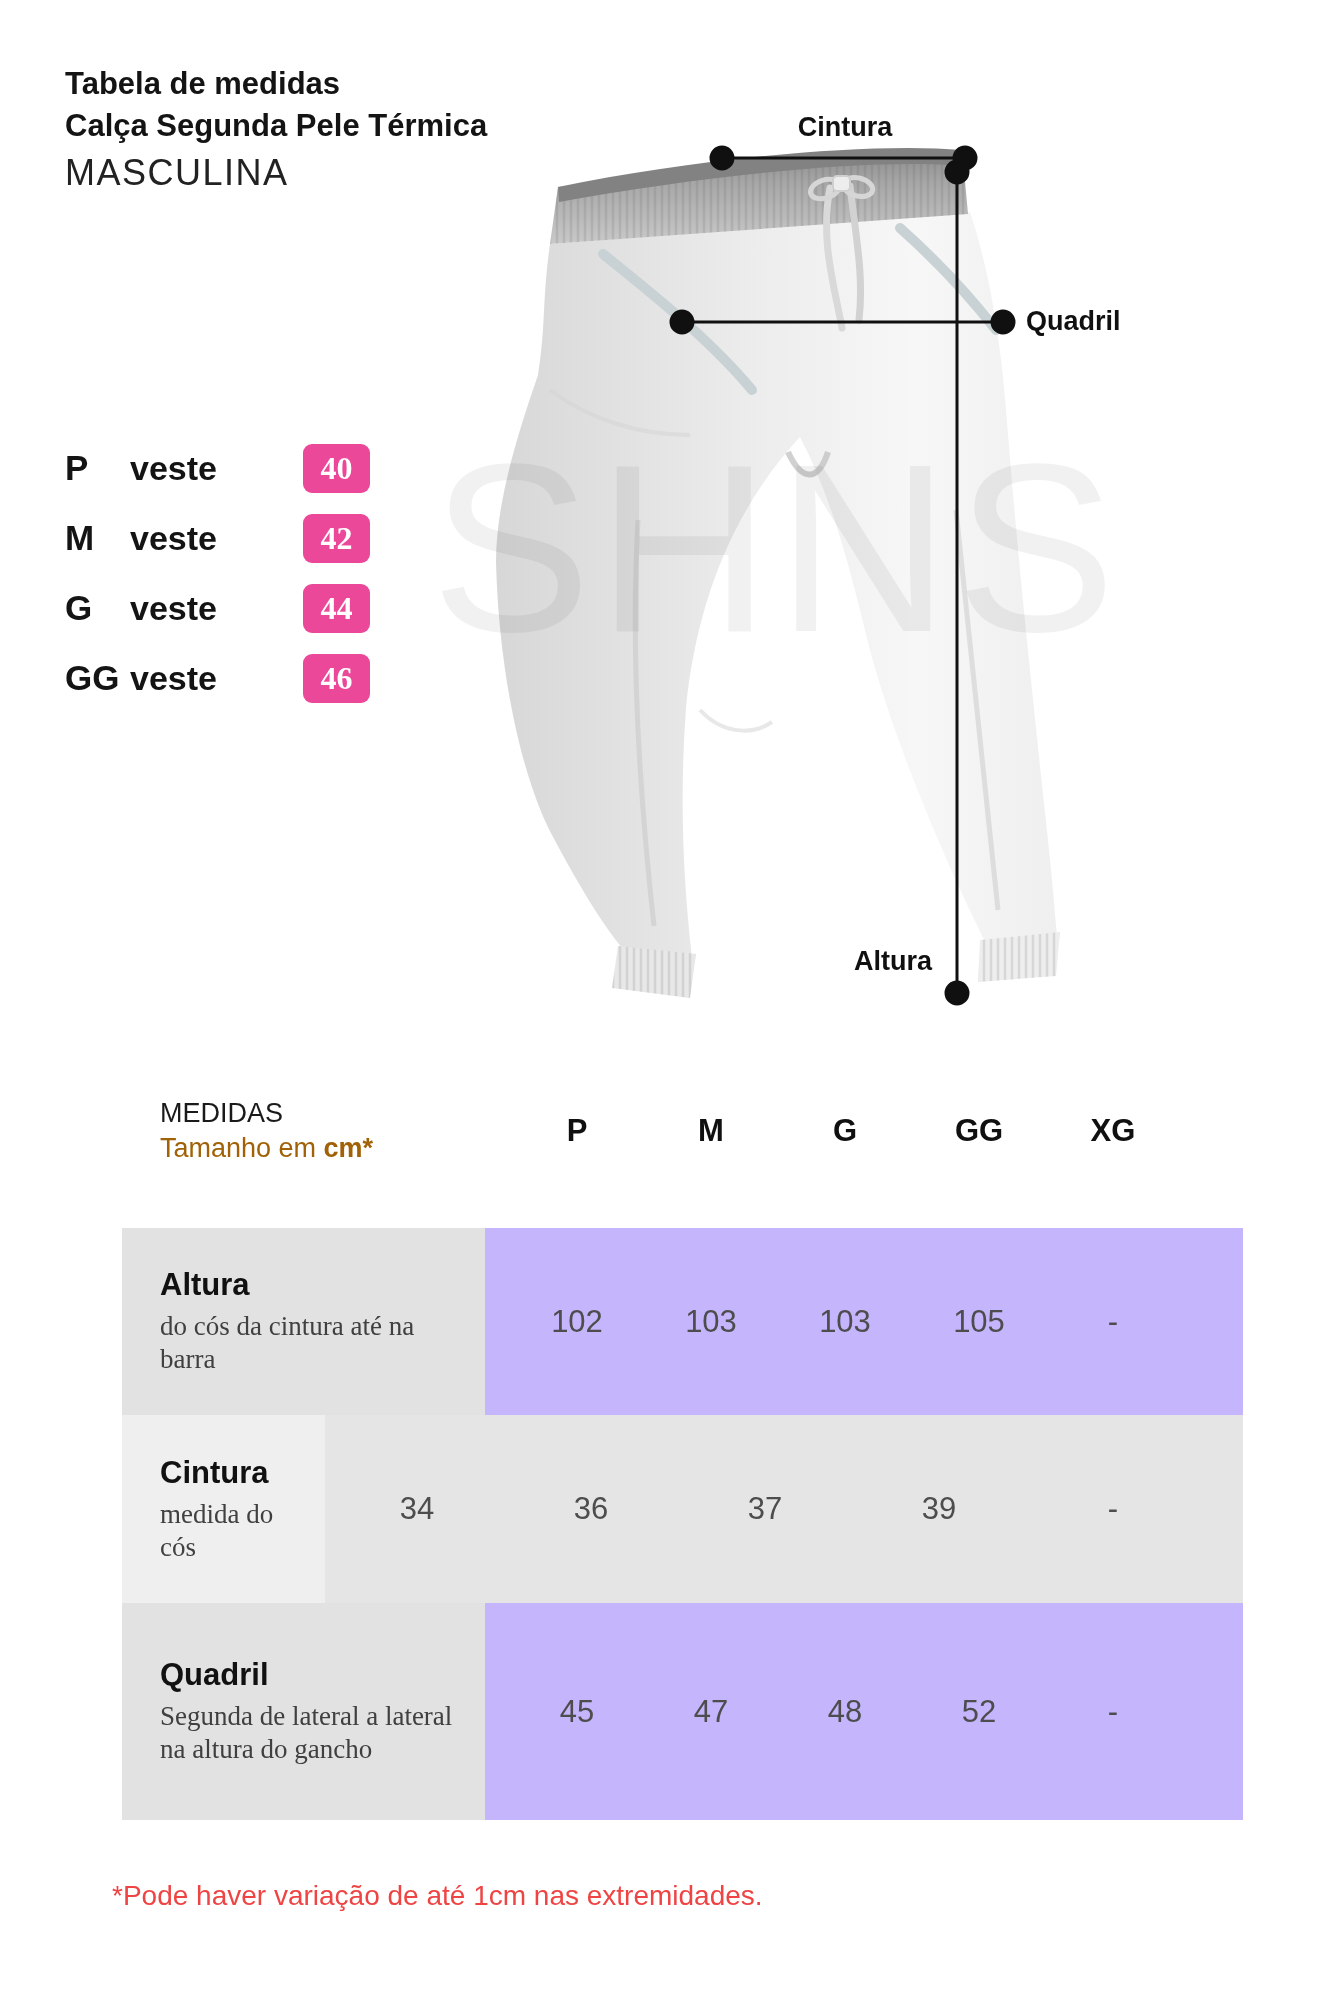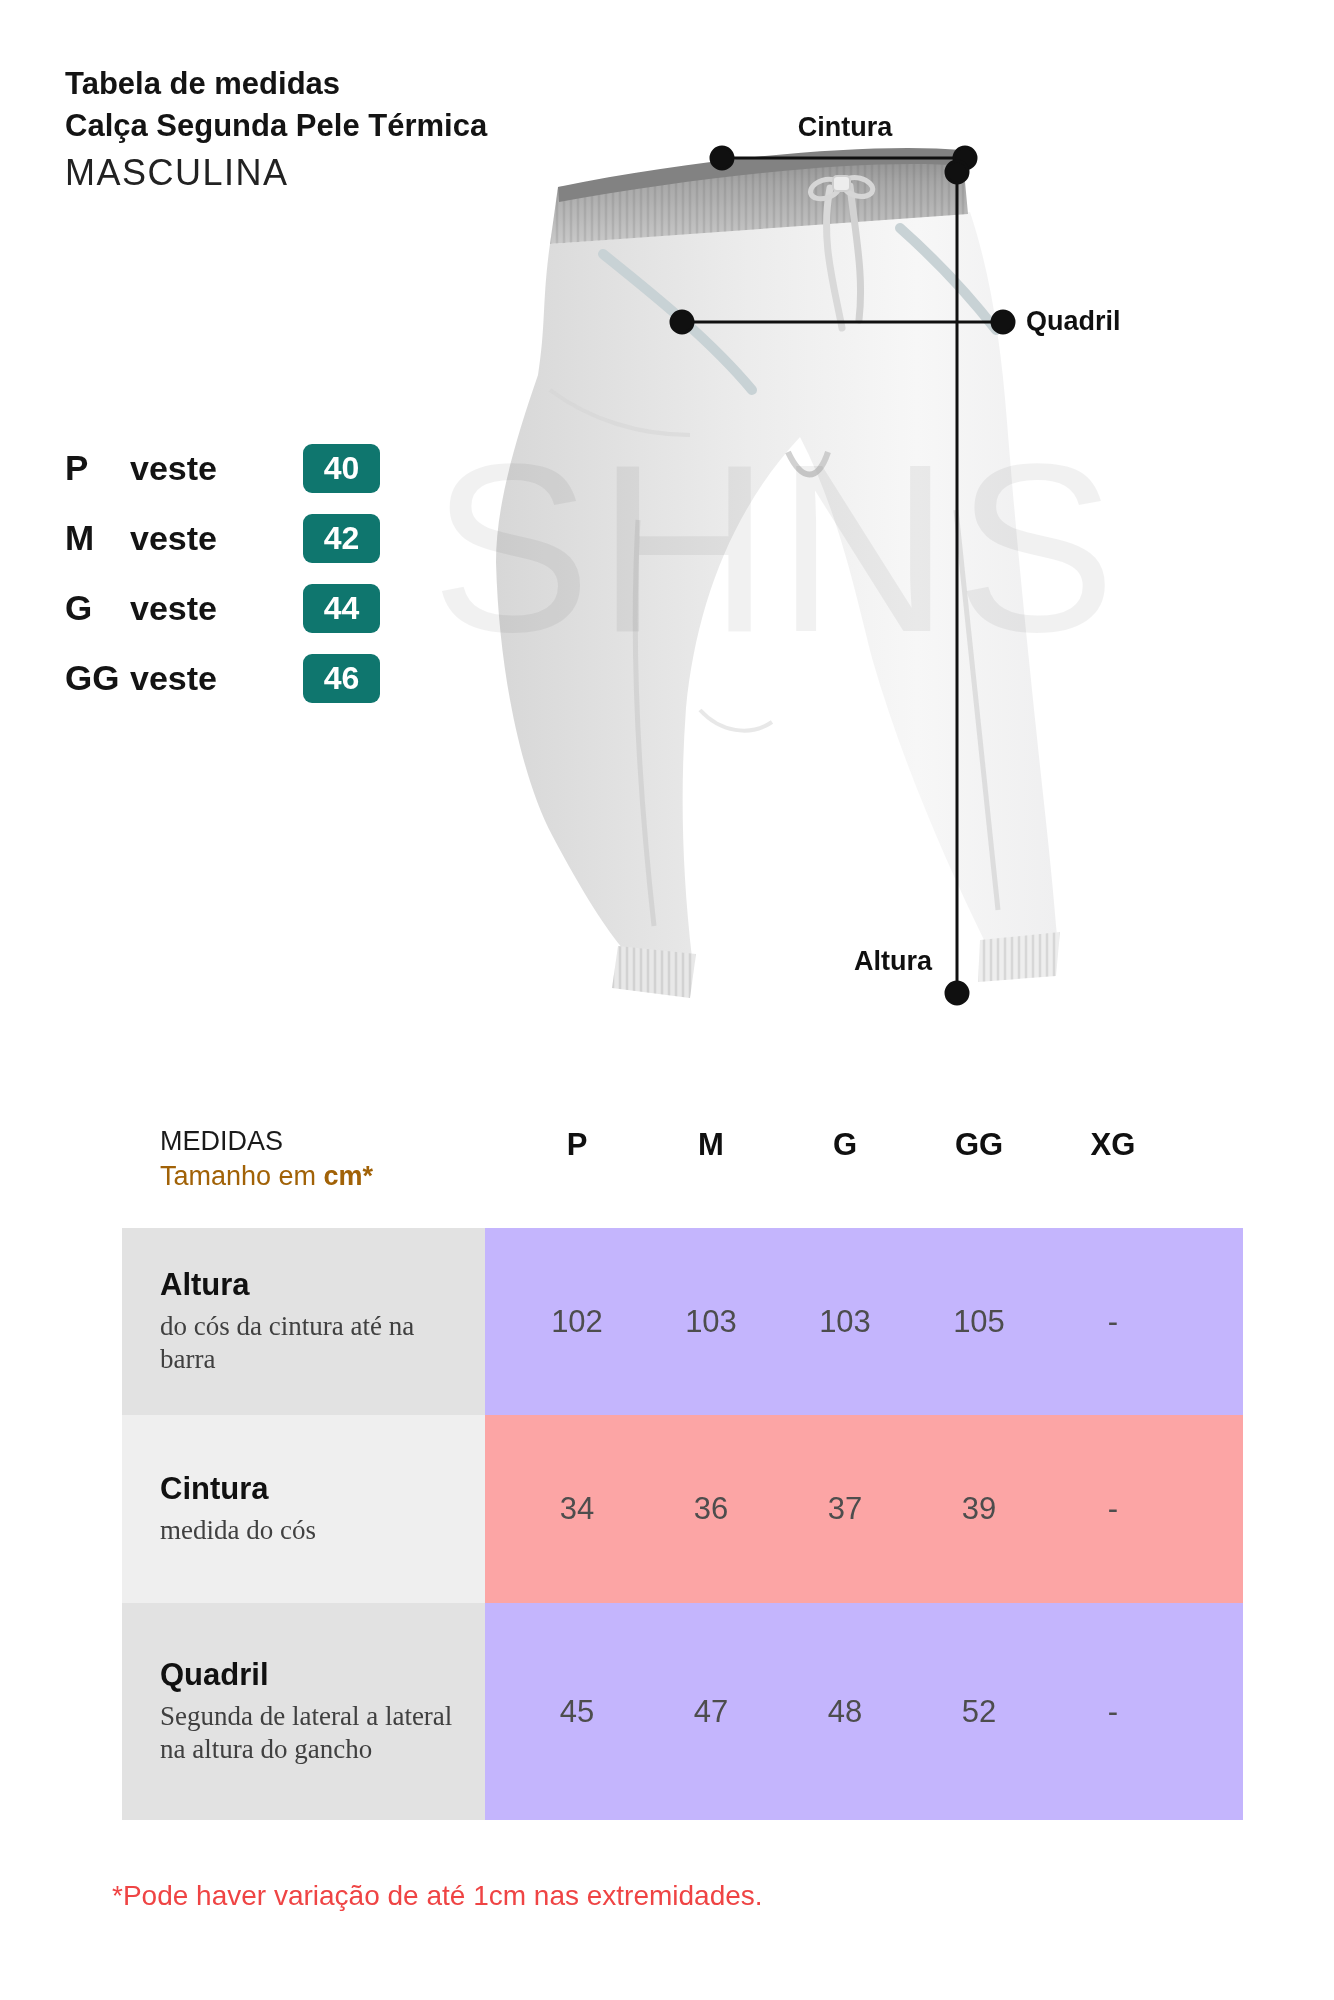--- a/index.html
+++ b/index.html
@@ -9,56 +9,56 @@
   
   .t-line{position:absolute;left:65px;white-space:nowrap;}
   .t1{top:66px;font-size:31px;font-weight:bold;}
   .t2{top:108px;font-size:31px;font-weight:bold;}
   .t3{top:152px;font-size:36px;font-weight:400;letter-spacing:1.5px;color:#222;}
 
   
   .fit-row{position:absolute;left:65px;height:56px;display:flex;align-items:center;}
   .fit-size{width:65px;font-size:35px;font-weight:bold;}
   .fit-veste{width:173px;font-size:34px;font-weight:bold;}
-  .fit-badge{width:77px;height:49px;background:#0f766e;color:#ffffff;border-radius:9px;
-             font-size:32px;font-weight:bold;display:flex;align-items:center;justify-content:center;}
+  .fit-badge{width:67px;height:49px;background:#ec4899;color:#ffffff;border-radius:9px;
+             font-size:32px;font-weight:bold;display:flex;align-items:center;justify-content:center;font-family:Liberation Serif, serif;}
 
   
   .pants-svg{position:absolute;left:400px;top:90px;width:780px;height:940px;z-index:1;}
   .watermark{position:absolute;left:431px;top:428px;font-size:240px;font-weight:normal;
              letter-spacing:6px;line-height:1;color:rgba(0,0,0,0.055);z-index:3;white-space:nowrap;}
   .measure-svg{position:absolute;left:400px;top:90px;width:780px;height:940px;z-index:4;}
   .mlabel{position:absolute;font-size:27px;font-weight:bold;z-index:5;color:#101010;}
   .lab-cintura{left:745px;top:112px;width:200px;text-align:center;}
   .lab-quadril{left:1026px;top:306px;}
   .lab-altura{left:790px;top:946px;width:142px;text-align:right;}
 
   
   .thead{position:absolute;left:122px;top:1096px;width:1121px;display:flex;align-items:center;}
   .th-label{width:364px;box-sizing:border-box;padding-left:38px;}
-  .th-title{font-size:27px;line-height:35px;color:#1a1a1a;margin-top:28px;}
+  .th-title{font-size:27px;line-height:35px;color:#1a1a1a;}
   .th-sub{font-size:27px;line-height:35px;color:#a16207;}
   .th-sub .bold{font-weight:bold;}
   .cols{flex:1;display:flex;justify-content:space-between;align-items:center;padding:0 63px 0 25px;}
   .col-h{width:134px;text-align:center;font-size:31px;font-weight:bold;color:#101010;}
 
   .trow{position:absolute;left:122px;width:1121px;display:flex;}
   .trow1{top:1228px;height:187px;}
   .trow2{top:1415px;height:188px;}
   .trow3{top:1603px;height:217px;}
   .tlabel{width:364px;box-sizing:border-box;padding:0 20px 0 38px;display:flex;
           flex-direction:column;justify-content:center;}
   .tl-title{font-size:31px;font-weight:bold;margin-bottom:7px;color:#111;}
   .tl-desc{font-size:27px;line-height:33px;color:#404040;font-family:Liberation Serif, serif;}
   .tvals{flex:1;display:flex;justify-content:space-between;align-items:center;padding:0 63px 0 25px;}
   .tval{width:134px;text-align:center;font-size:31px;color:#4d4d4d;}
   .trow1 .tlabel,.trow3 .tlabel{background:#e2e2e2;}
   .trow1 .tvals,.trow3 .tvals{background:#c4b5fd;}
   .trow2 .tlabel{background:#efefef;}
-  .trow2 .tvals{background:#fca5a5;}
+  .trow2 .tvals{background:#e5e5e5;gap:40px;}
 
   .footnote{position:absolute;left:112px;top:1880px;font-size:28px;color:#ef4444;}
 </style>
 </head>
 <body>
 
 <div class="canvas">
 
   <div class="t-line t1">Tabela de medidas</div>
   <div class="t-line t2">Calça Segunda Pele Térmica</div>

